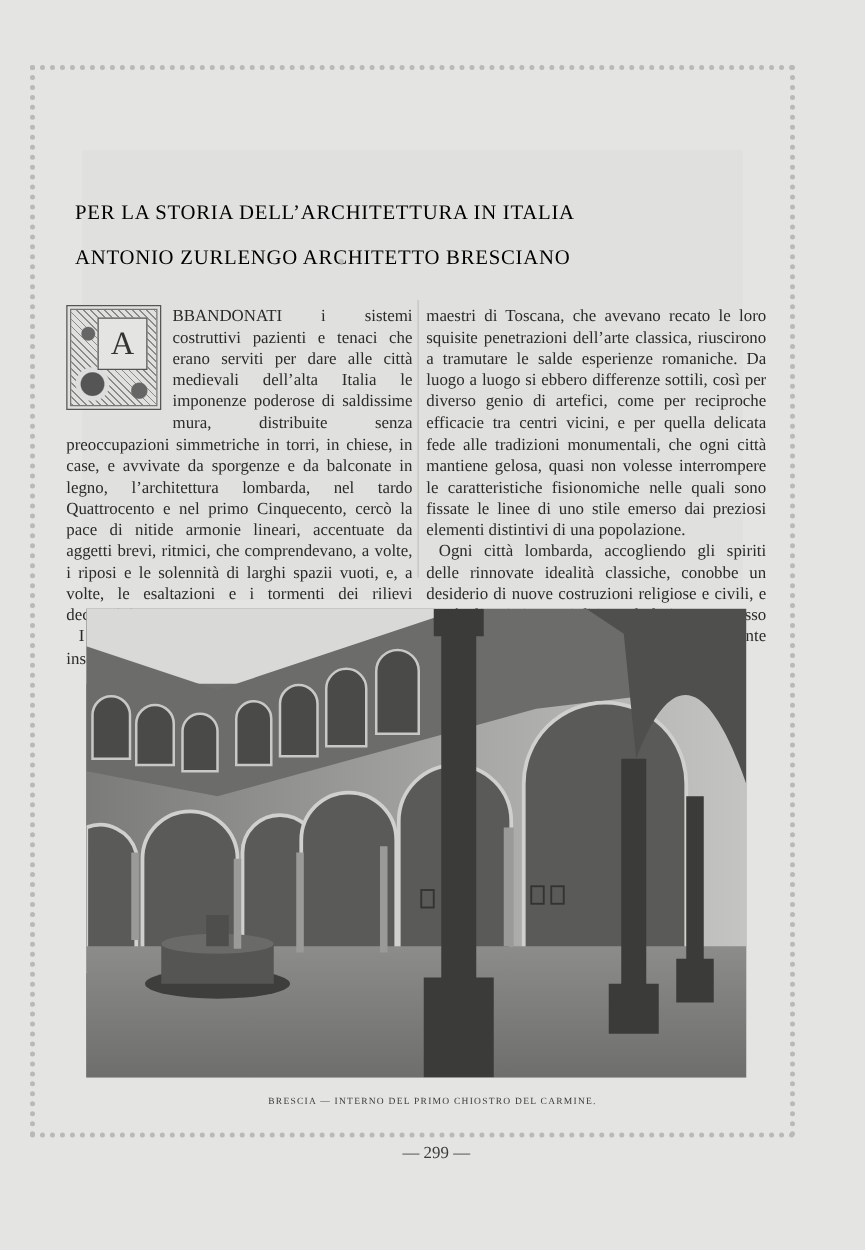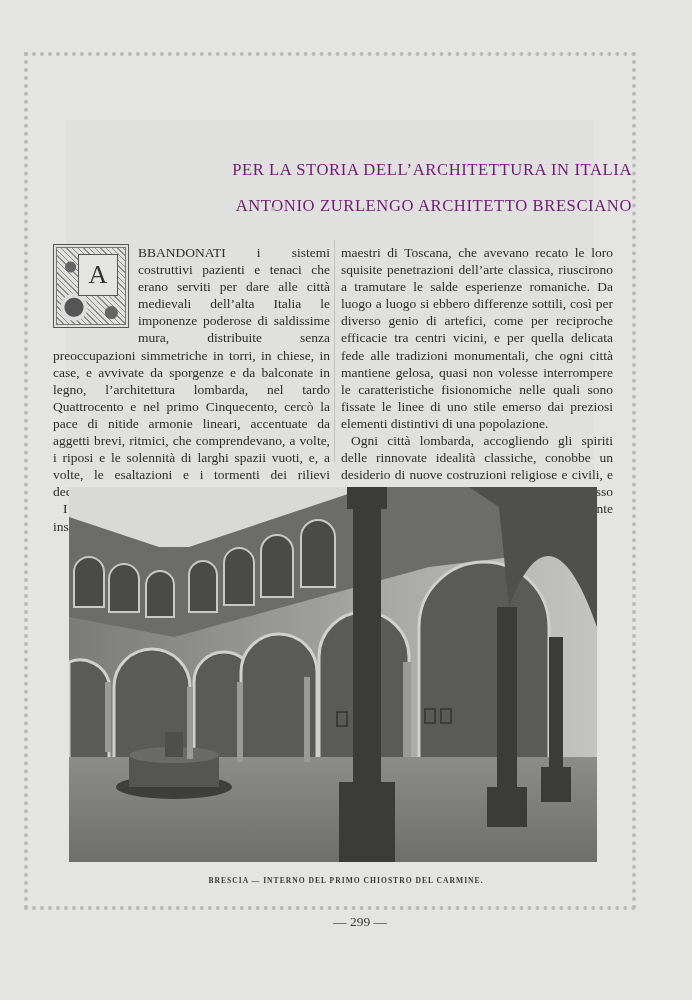--- a/index.html
+++ b/index.html
@@ -12,22 +12,22 @@
   .frame {
     position: absolute; left: 24px; top: 52px; width: 612px; height: 858px;
     box-sizing: border-box;
     border: 4px dotted #b9b9b7;
   }
   .ghost {
     position: absolute; left: 66px; top: 120px; width: 528px; height: 360px;
     background: #dddddb; opacity: .55;
   }
   .title {
-    position: absolute; left: 60px; width: 572px; text-align: right;
-    font-size: 16.6px; letter-spacing: .6px; color: #701a75;
+    position: absolute; left: 60px; width: 572px; text-align: left;
+    font-size: 16.6px; letter-spacing: .6px; color: #000000;
   }
   .t1 { top: 160px; }
   .t2 { top: 196px; }
   .bullet { position: absolute; left: 271px; top: 207px; width: 4px; height: 4px; border-radius: 50%; background:#bdbdbb; }
 
   .col {
     position: absolute; top: 244px; font-size: 13.5px; line-height: 17.1px;
     text-align: justify; color: #2b2b2b;
   }
   .col p { margin: 0; }
@@ -56,24 +56,24 @@
   }
   .indent { text-indent: 10px; }
 
   .photo {
     position: absolute; left: 69px; top: 487px; width: 528px; height: 375px;
     background: #6f6f6d; overflow: hidden;
   }
   .photo svg { display: block; }
   .caption {
     position: absolute; left: 60px; width: 572px; top: 876px; text-align: center;
-    font-size: 7.6px; letter-spacing: 1px; color: #3a3a3a; font-weight: bold;
+    font-size: 7.6px; letter-spacing: 1px; color: #3a3a3a;
   }
   .pagenum {
-    position: absolute; left: 74px; width: 572px; top: 914px; text-align: center;
+    position: absolute; left: 63px; width: 572px; top: 914px; text-align: center;
     font-size: 13.5px; color: #3a3a3a;
   }
 </style>
 </head>
 <body>
 
 <div class="frame"></div>
 <div class="ghost"></div>
 
 <div class="title t1">PER LA STORIA DELL’ARCHITETTURA IN ITALIA</div>

